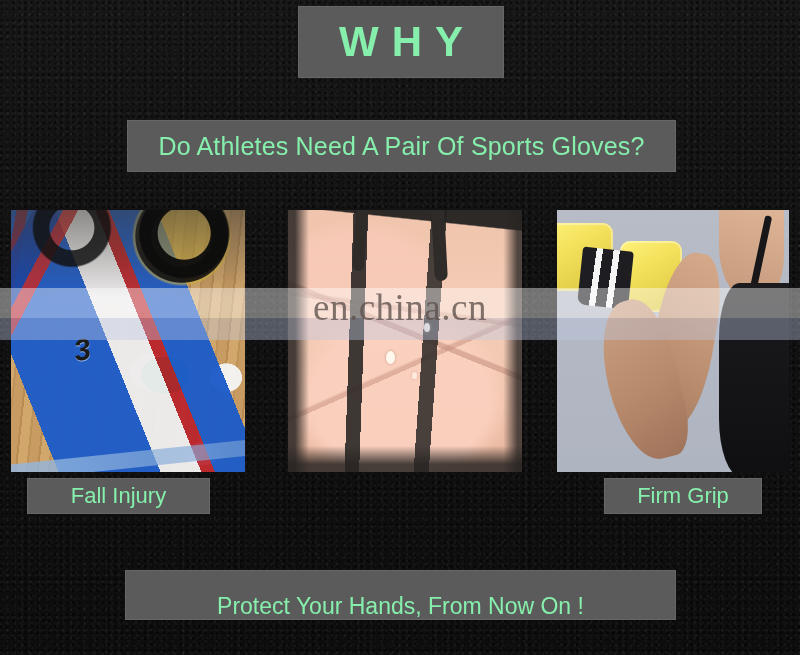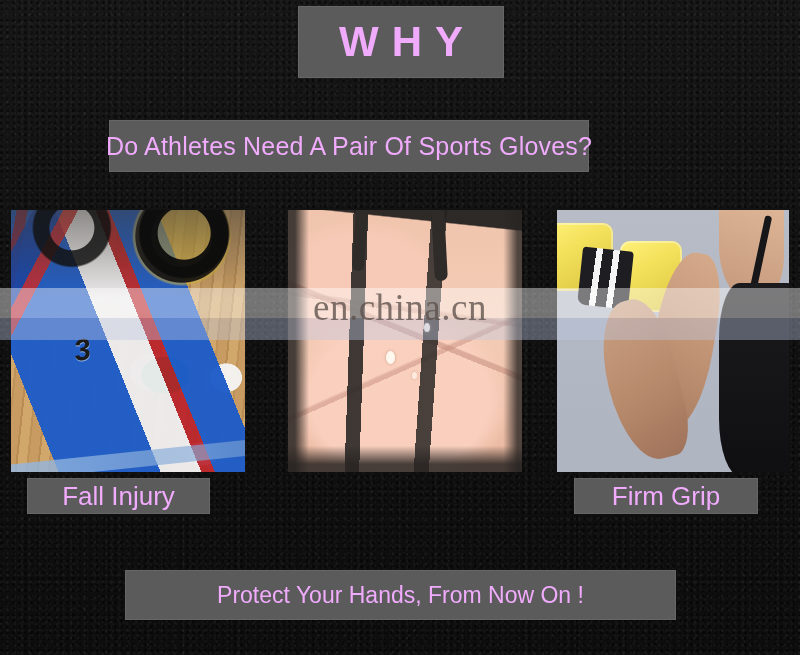--- a/index.html
+++ b/index.html
@@ -24,21 +24,21 @@
     background-size: 7px 7px, 9px 9px, 11px 11px, 8px 8px, 13px 13px, 6px 6px, 100% 100%;
     font-family: "Liberation Sans", sans-serif;
     -webkit-font-smoothing: antialiased;
   }
 
   
   .plaque {
     position: absolute;
     background: #5b5b5b;
     box-shadow: inset 0 0 0 1px rgba(255,255,255,0.07);
-    color: #f0abfc;
+    color: #86efac;
     display: flex;
     align-items: center;
     justify-content: center;
     text-align: center;
     box-sizing: border-box;
     white-space: nowrap;
   }
 
   
   #title-plaque {
@@ -50,23 +50,23 @@
   #title-plaque .txt {
     font-size: 42px;
     font-weight: 700;
     letter-spacing: 13px;
     text-indent: 13px;
     line-height: 1;
   }
 
   
   #subtitle-plaque {
-    left: 109px;
+    left: 127px;
     top: 120px;
-    width: 480px;
+    width: 549px;
     height: 52px;
   }
   #subtitle-plaque .txt {
     font-size: 25px;
     font-weight: 400;
     letter-spacing: 0.2px;
   }
 
   
   .panel {
@@ -254,31 +254,32 @@
     transform: rotate(12deg);
     border-radius: 3px;
   }
 
   
   .caption {
     position: absolute;
     height: 36px;
     top: 478px;
   }
-  .caption .txt { font-size: 26px; }
+  .caption .txt { font-size: 22px; }
   #caption-0 { left: 27px; width: 183px; }
   #caption-1 { left: 285px; width: 250px; }
-  #caption-2 { left: 574px; width: 184px; }
+  #caption-2 { left: 604px; width: 158px; }
 
   
   #footer-plaque {
     left: 125px;
     top: 570px;
     width: 551px;
     height: 50px;
+    align-items: flex-end;
   }
   #footer-plaque .txt { font-size: 23px; }
 
   
   #wm-band-top {
     position: absolute;
     left: 0; top: 288px; width: 800px; height: 30px;
     background: rgba(255,255,255,0.42);
     pointer-events: none;
   }

